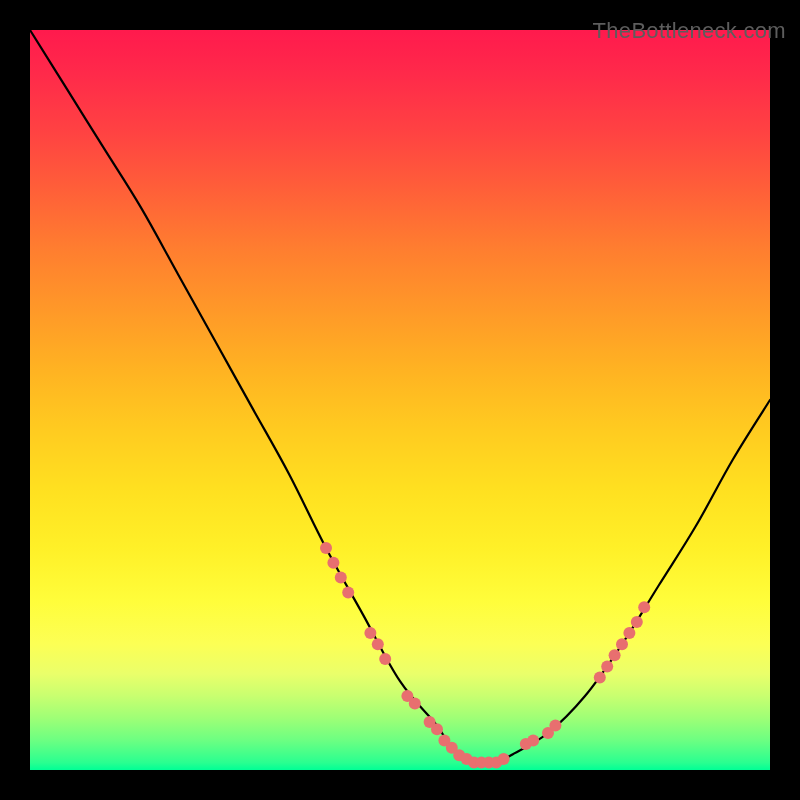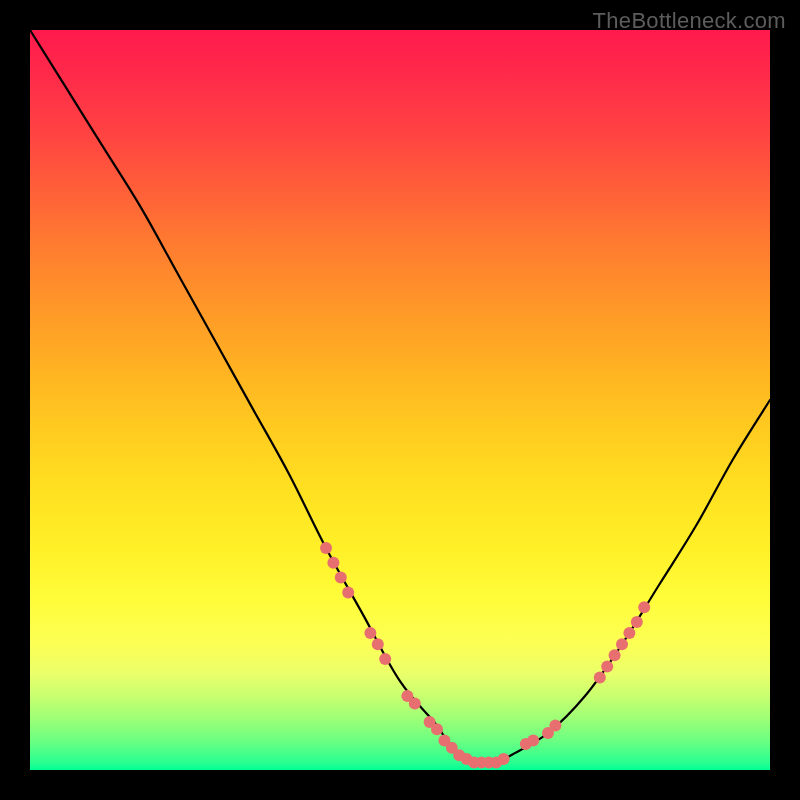--- a/index.html
+++ b/index.html
@@ -33,21 +33,21 @@
       #eaff6a 87%,
       #c8ff70 90%,
       #9eff76 93%,
       #6cff82 96%,
       #2aff90 99%,
       #00ff96 100%
     );
   }
   .watermark {
     position: absolute;
-    top: 8px;
+    top: 18px;
     right: 14px;
     color: #5d5d5d;
     font-size: 22px;
     font-weight: 500;
     letter-spacing: 0.3px;
     user-select: none;
   }
   svg.curve {
     position: absolute;
     left: 0;

